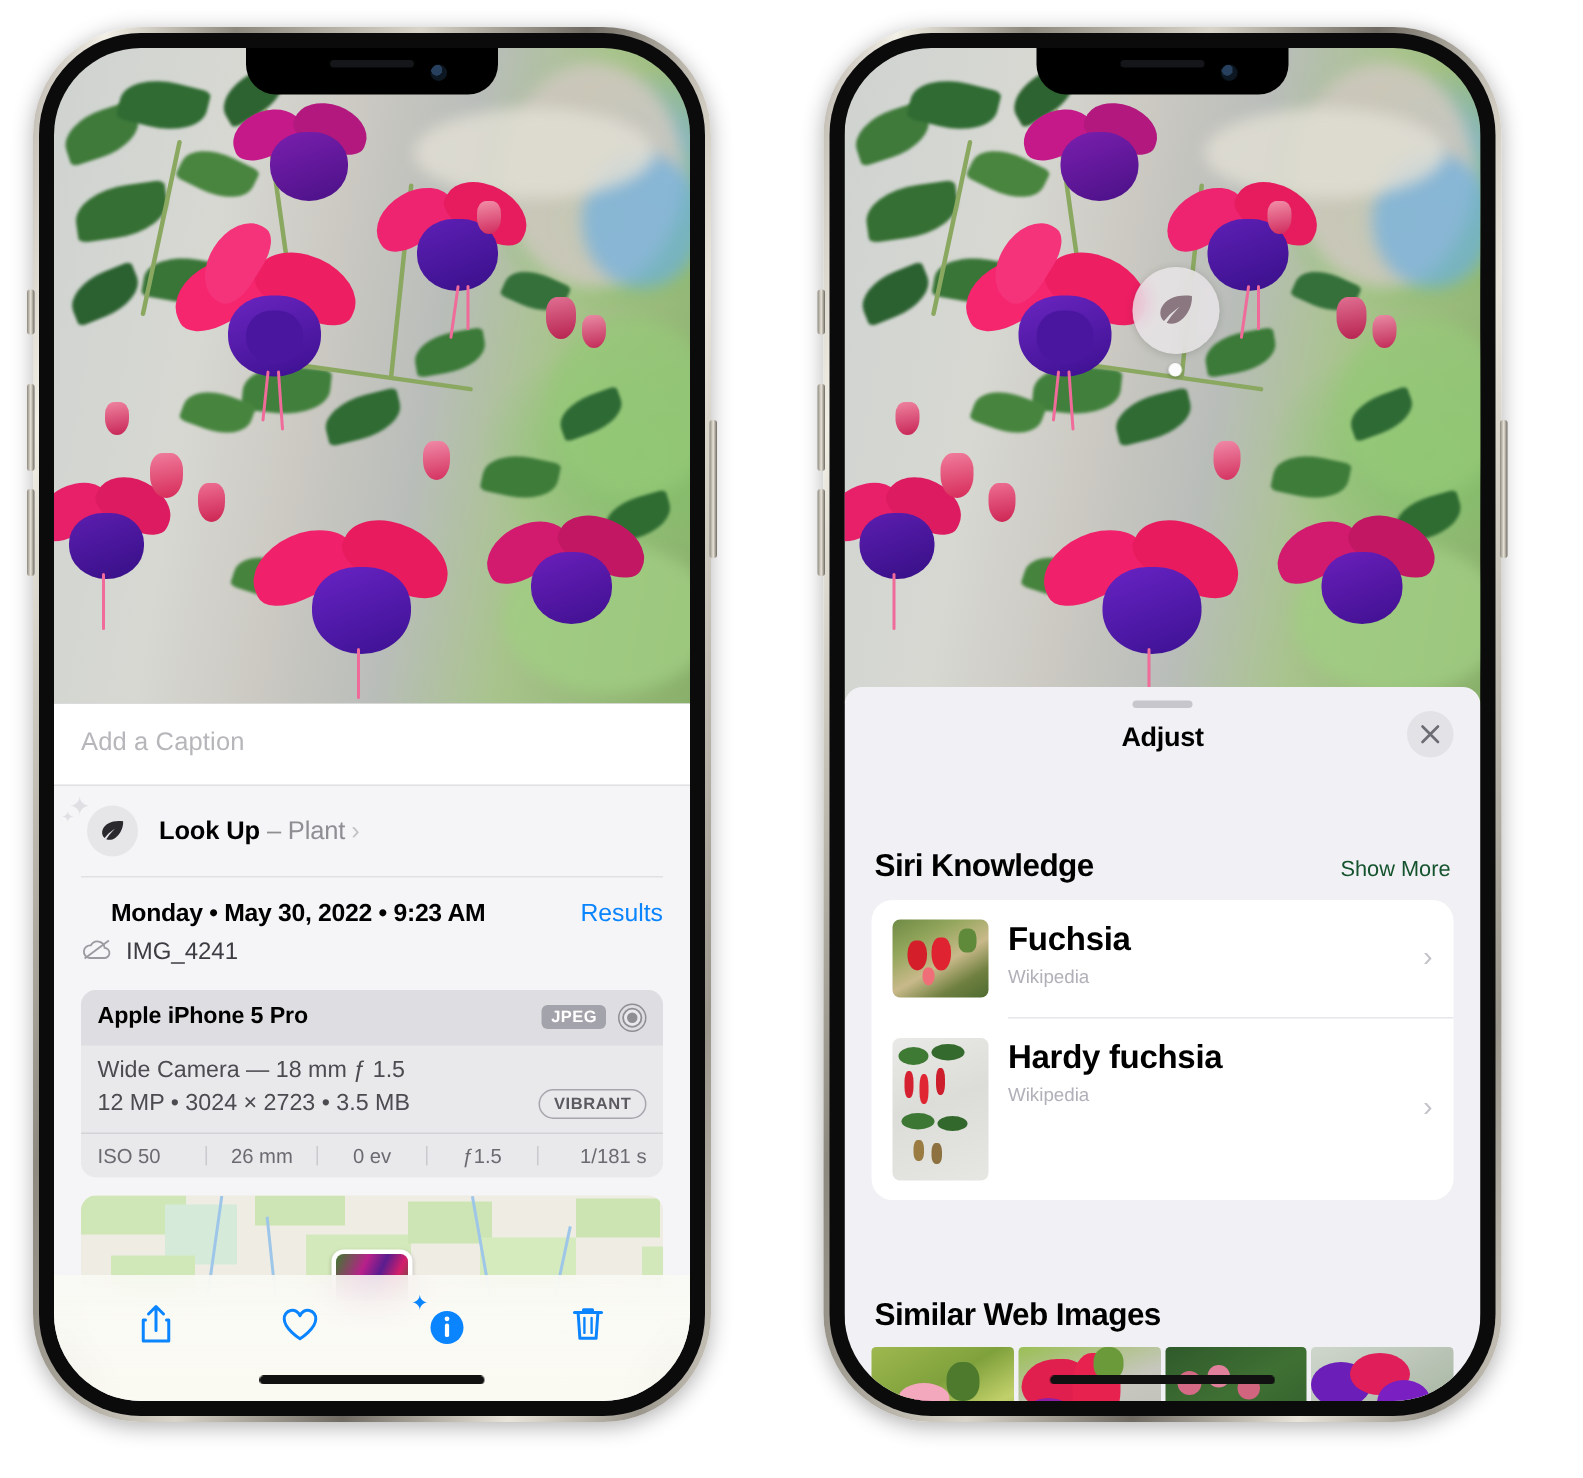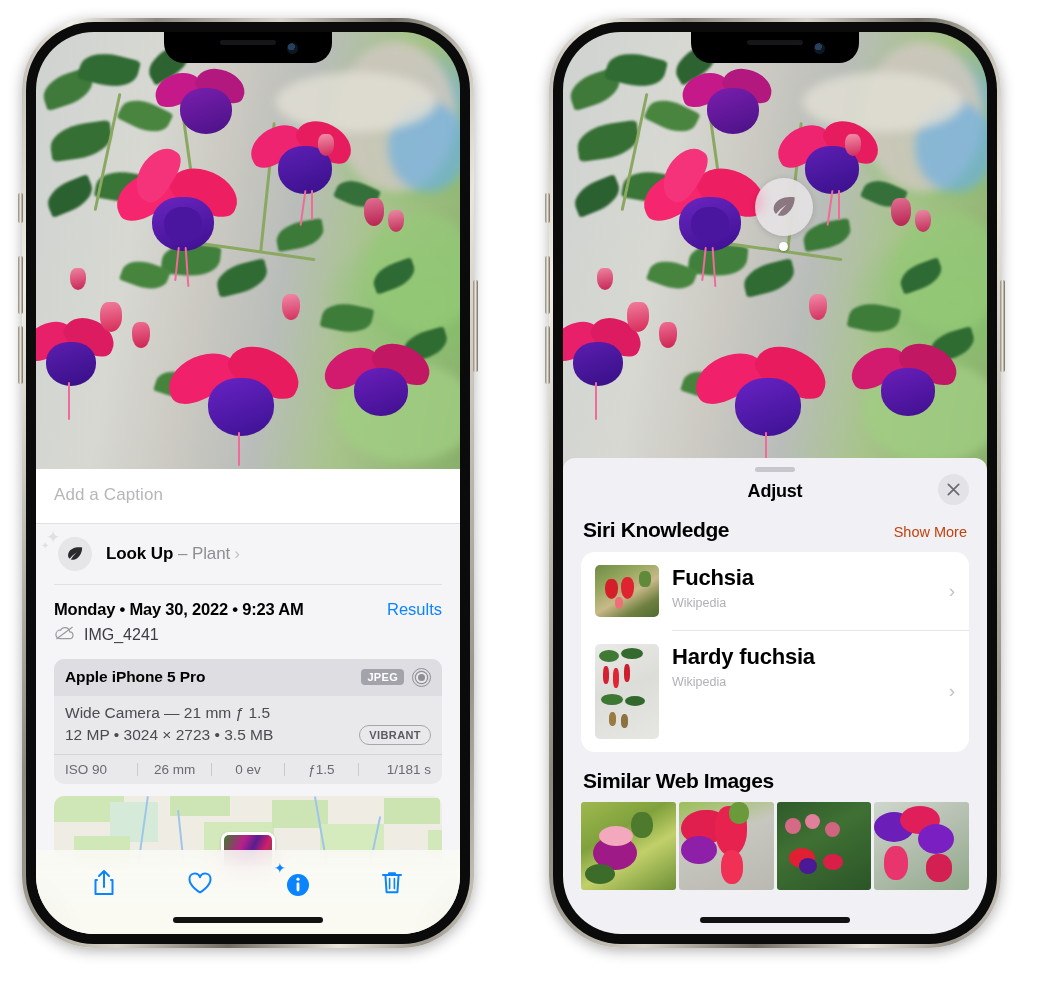--- a/index.html
+++ b/index.html
@@ -102,20 +102,21 @@
   .sparkle.b { left:-17px; top:4px; font-size:10px; }
   .lookup-text { font-size:17px; font-weight:700; color:#000; letter-spacing:-.1px; }
   .lookup-text .dim { font-weight:400; color:#8e8e93; }
   .chev { color:#c3c3c7; font-size:17px; margin-left:4px; font-weight:500; }
 
   .meta { background:#f5f5f7; padding: 0 18px; }
   .meta-sep { height:.5px; background:#e1e1e4; margin-left:0; }
   .date-row {
     display:flex; align-items:baseline; justify-content:space-between;
     padding-top:15px;
+    margin-left:20px;
   }
   .date-text { font-size:16.5px; font-weight:700; color:#000; letter-spacing:-.2px; }
   .adjust { font-size:16.5px; color:#0a84ff; }
   .file-row { display:flex; align-items:center; gap:9px; padding: 6px 0 14px 0; }
   .file-name { font-size:16px; color:#3c3c43; }
 
   .cam-card { background:#e9e9ec; border-radius:10px; overflow:hidden; }
   .cam-head {
     display:flex; align-items:center; justify-content:space-between;
     padding: 9px 11px; background:#dedee2;
@@ -184,22 +185,22 @@
   .results-head { position:relative; padding: 9px 0 16px 0; text-align:center; }
   .results-title { font-size:18px; font-weight:700; color:#000; letter-spacing:-.2px; }
   .close-btn {
     position:absolute; right:18px; top:2px; width:31px; height:31px; border-radius:50%;
     background:#e2e2e7; display:flex; align-items:center; justify-content:center;
   }
   .section-head {
     display:flex; align-items:baseline; justify-content:space-between;
     padding: 0 20px 10px 20px;
   }
-  .section-title { font-size:21px; font-weight:700; color:#000; letter-spacing:-.4px; }
-  .show-more { font-size:14.5px; color:#c2410c; }
+  .section-title { font-size:21px; font-weight:700; color:#000; letter-spacing:-.4px;margin-top:48px; }
+  .show-more { font-size:14.5px; color:#14532d; }
   .card { background:#fff; border-radius:14px; margin: 0 18px; overflow:hidden; }
   .kn-row { display:flex; gap:13px; padding: 13px 14px 13px 14px; align-items:flex-start; }
   .kn-thumb { width:64px; height:52px; border-radius:5px; flex:none; overflow:hidden; position:relative; }
   .kn-thumb.t1 { background: linear-gradient(150deg,#6f8a45 0%, #93a65c 28%, #c9b98a 55%, #6f8040 78%, #4e6a30 100%); }
   .kn-thumb.t2 { width:64px; height:95px; background: linear-gradient(160deg,#e9e9e7 0%, #dcdcd8 45%, #e6e6e2 100%); }
   .kn-thumb .fl { position:absolute; border-radius:50% 50% 60% 60%; }
   .kn-body { flex:1; min-width:0; }
   .kn-title { font-size:22px; font-weight:700; color:#000; letter-spacing:-.2px; margin-bottom:1px; }
   .kn-desc { font-size:14.5px; color:#6b6b72; line-height:1.30; }
   .kn-src { font-size:12.5px; color:#b0b0b8; margin-top:5px; }
@@ -365,28 +366,28 @@
             <div class="cam-head">
               <div class="cam-model">Apple iPhone 5 Pro</div>
               <div class="cam-head-right">
                 <div class="pill-jpeg">JPEG</div>
                 <div class="raw-icon">
                     <i></i>
                   </div>
               </div>
             </div>
             <div class="cam-body">
-              <div class="cam-line1">Wide Camera — 21 mm ƒ 1.5</div>
+              <div class="cam-line1">Wide Camera — 18 mm ƒ 1.5</div>
               <div class="cam-line2">
                 <div class="txt">12 MP  •  3024 × 2723  •  3.5 MB</div>
                 <div class="pill-vibrant">VIBRANT</div>
               </div>
             </div>
             <div class="cam-foot">
-              <div class="cell">ISO 90</div>
+              <div class="cell">ISO 50</div>
               <div class="divider"></div>
               <div class="cell">26 mm</div>
               <div class="divider"></div>
               <div class="cell">0 ev</div>
               <div class="divider"></div>
               <div class="cell">ƒ1.5</div>
               <div class="divider"></div>
               <div class="cell">1/181 s</div>
             </div>
           </div>

